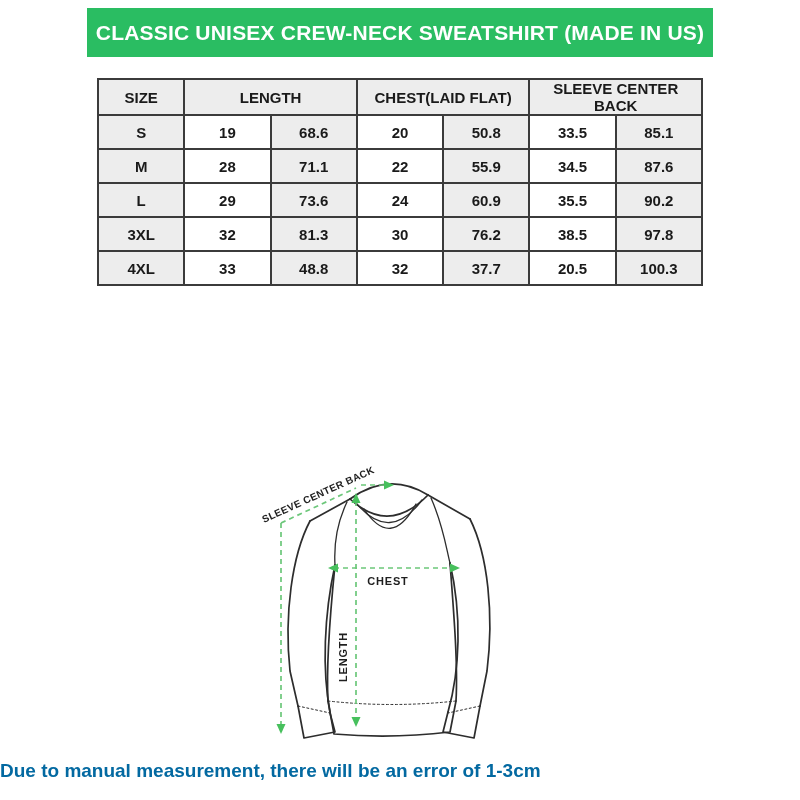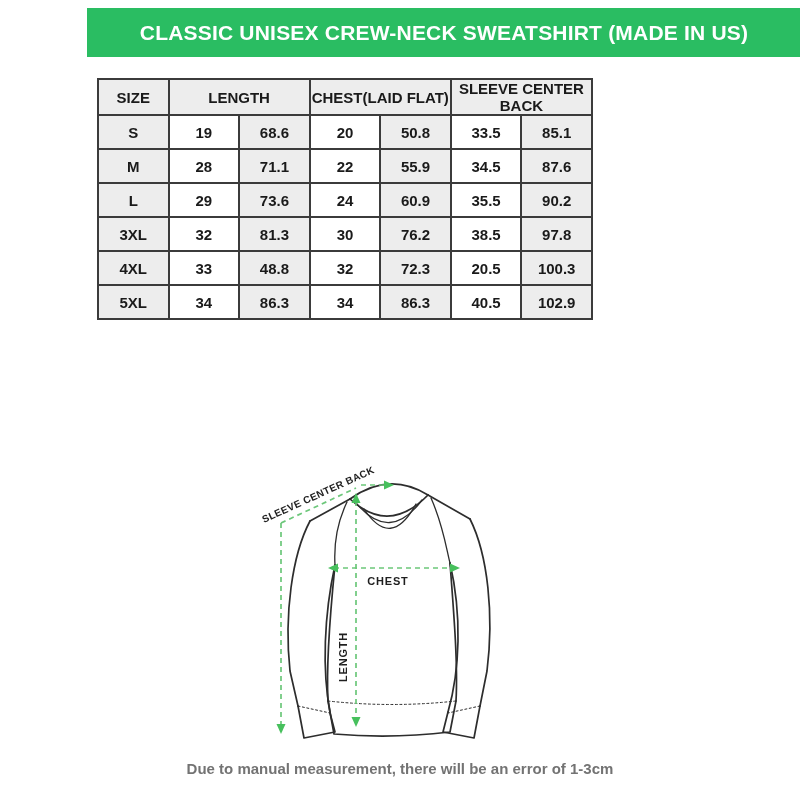--- a/index.html
+++ b/index.html
@@ -1,47 +1,47 @@
 <!DOCTYPE html>
 <html><head>
 <meta charset="utf-8">
 <style>
   html,body{margin:0;padding:0;background:#ffffff;}
   body{width:800px;height:800px;position:relative;font-family:"Liberation Sans",sans-serif;}
   .stage{position:absolute;inset:0;background:#ffffff;}
 
   
   .banner{
-    position:absolute;left:87px;top:8px;width:714px;height:49px;
+    position:absolute;left:87px;top:8px;width:626px;height:49px;
     background:#2ABD62;display:flex;align-items:center;justify-content:center;
   }
   .banner-title{
     color:#ffffff;font-size:21px;font-weight:800;letter-spacing:.2px;white-space:nowrap;
   }
 
   
   .size-table{
-    position:absolute;left:97px;top:78px;width:496px;
+    position:absolute;left:97px;top:78px;width:606px;
     border-collapse:collapse;table-layout:fixed;
   }
   .size-table th,.size-table td{
     border:2px solid #3b3b3b;height:32px;padding:0;text-align:center;vertical-align:middle;
     font-family:"Liberation Sans",sans-serif;font-size:15px;font-weight:700;color:#1a1a1a;
     background:#ffffff;
   }
   .size-table tr.group-row th{background:#ededed;font-size:15px;}
   .size-table tr.striped :nth-child(odd){background:#ededed;}
 
   
   .diagram{position:absolute;left:240px;top:455px;width:320px;height:300px;}
 
   
   .note{
-    position:absolute;left:0;top:760px;width:800px;text-align:center;
-    color:#737373;font-size:15px;font-weight:700;
+    position:absolute;left:0;top:760px;width:800px;text-align:left;
+    color:#0369a1;font-size:19px;font-weight:700;
   }
 </style>
 </head>
 <body>
 
 <div class="stage">
 
   <div class="banner">
     <span class="banner-title">CLASSIC UNISEX CREW-NECK SWEATSHIRT (MADE IN US)</span>
   </div>
@@ -90,32 +90,23 @@
         <td>30</td>
         <td>76.2</td>
         <td>38.5</td>
         <td>97.8</td>
       </tr>
       <tr class="striped">
         <td>4XL</td>
         <td>33</td>
         <td>48.8</td>
         <td>32</td>
-        <td>72.3</td>
+        <td>37.7</td>
         <td>20.5</td>
         <td>100.3</td>
-      </tr>
-      <tr class="striped">
-        <td>5XL</td>
-        <td>34</td>
-        <td>86.3</td>
-        <td>34</td>
-        <td>86.3</td>
-        <td>40.5</td>
-        <td>102.9</td>
       </tr>
     </tbody>
   </table>
 
   <svg class="diagram" viewBox="0 0 320 300" width="320" height="300" xmlns="http://www.w3.org/2000/svg">
 
     <g stroke="#2d2d2d" stroke-width="1.7" fill="none" stroke-linecap="round" stroke-linejoin="round">
 
       <path d="M110,44 Q149,16 188,40"></path>
       <path d="M110,44 Q149,80 188,40"></path>

